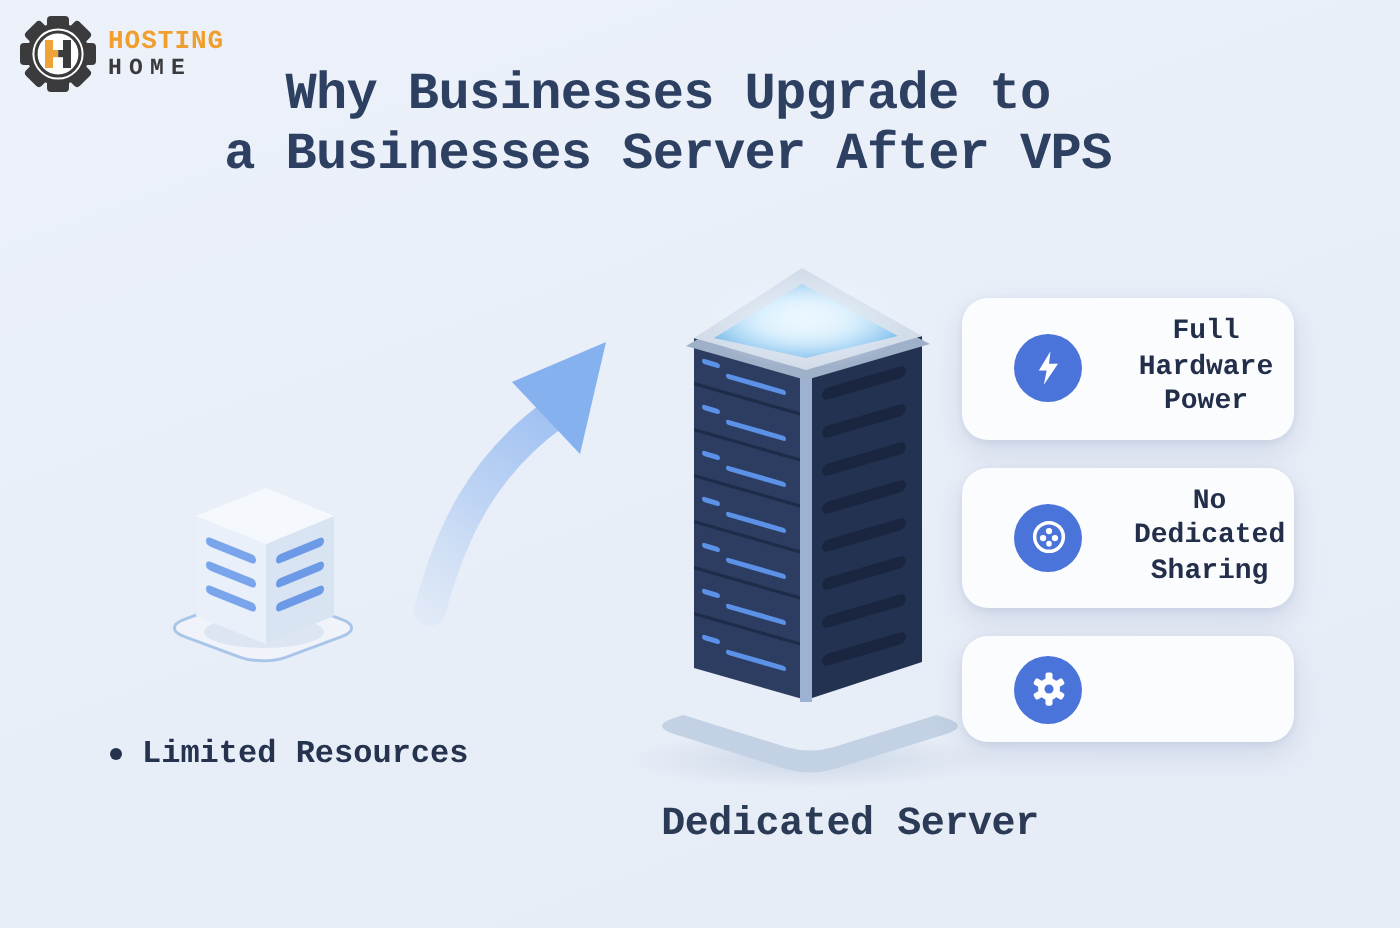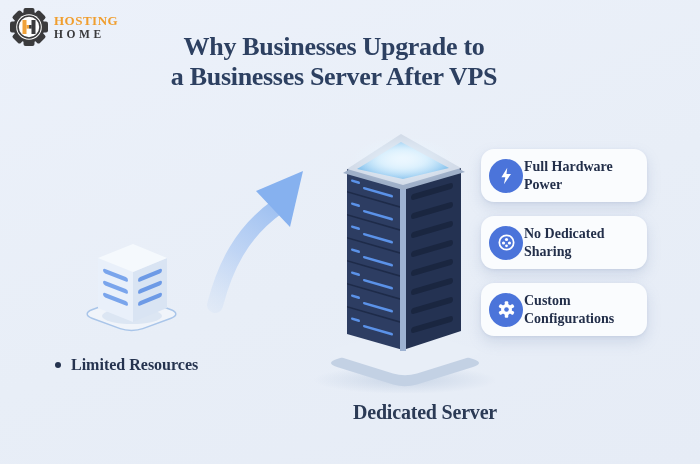--- a/index.html
+++ b/index.html
@@ -1,45 +1,45 @@
 <!DOCTYPE html>
 <html><head>
 <meta charset="utf-8">
 <style>
   html,body{margin:0;padding:0;background:#e9eef7;}
   .canvas{
     position:relative;width:700px;height:464px;overflow:hidden;
     background:linear-gradient(160deg,#ecf1fa 0%,#e8eef7 55%,#e6ecf6 100%);
-    font-family:Liberation Serif, serif;
+    font-family:Liberation Mono, monospace;
   }
   
   .logo{position:absolute;top:7px;left:9px;display:flex;align-items:center;gap:5px;}
   .logo-text{display:flex;flex-direction:column;line-height:1;}
   .logo-hosting{color:#f09e2e;font-weight:bold;font-size:13px;letter-spacing:.5px;}
   .logo-home{color:#3a3a3c;font-weight:bold;font-size:11.5px;letter-spacing:3.6px;margin-top:2px;}
   
   .title{position:absolute;top:32px;left:0;width:668px;text-align:center;
     font-size:26px;font-weight:bold;color:#2d4061;line-height:1.16;letter-spacing:-.3px;}
   
   .vps-illustration{position:absolute;left:68px;top:230px;}
-  .vps-bullets{position:absolute;left:55px;top:356px;}
+  .vps-bullets{position:absolute;left:55px;top:368px;}
   .bullet-item{display:flex;align-items:center;gap:10px;margin-bottom:14px;
     font-size:16px;font-weight:bold;color:#25334f;}
   .bullet-dot{width:6px;height:6px;border-radius:50%;background:#25334f;flex:none;}
   
   .upgrade-arrow{position:absolute;left:205px;top:163px;}
   
   .tower{position:absolute;left:295px;top:118px;}
   .dedicated-label{position:absolute;left:330px;top:401px;width:190px;text-align:center;
     font-size:20px;font-weight:bold;color:#2b3a55;letter-spacing:-.2px;}
   
   .cards{position:absolute;left:481px;top:149px;display:flex;flex-direction:column;gap:14px;width:166px;}
   .card{background:#fafcfe;border-radius:13px;
     box-shadow:0 6px 14px rgba(118,142,182,.22),0 1px 3px rgba(118,142,182,.15);
-    padding:9px 8px 9px 8px;display:flex;align-items:center;gap:1px;min-height:35px;}
+    padding:9px 8px 9px 26px;display:flex;align-items:center;gap:26px;min-height:35px;text-align:center;}
   .icon-circle{width:34px;height:34px;min-width:34px;border-radius:50%;background:#4b74da;
     display:flex;align-items:center;justify-content:center;}
   .card-label{font-size:14px;font-weight:bold;color:#232f4a;line-height:1.25;}
 </style>
 </head>
 <body>
 
 <div class="canvas">
 
   <div class="logo">
@@ -215,18 +215,17 @@
             <rect x="-2" y="-9.5" width="4" height="5" rx="1.2" transform="rotate(60)"></rect>
             <rect x="-2" y="-9.5" width="4" height="5" rx="1.2" transform="rotate(120)"></rect>
             <rect x="-2" y="-9.5" width="4" height="5" rx="1.2" transform="rotate(180)"></rect>
             <rect x="-2" y="-9.5" width="4" height="5" rx="1.2" transform="rotate(240)"></rect>
             <rect x="-2" y="-9.5" width="4" height="5" rx="1.2" transform="rotate(300)"></rect>
             <circle r="6.2"></circle>
           </g>
           <circle r="2.6" fill="#4b74da"></circle>
         </svg>
       </span>
-      <span class="card-label">Custom Configurations</span>
     </div>
 
 
   </div>
 </div>
 
 </body></html>

